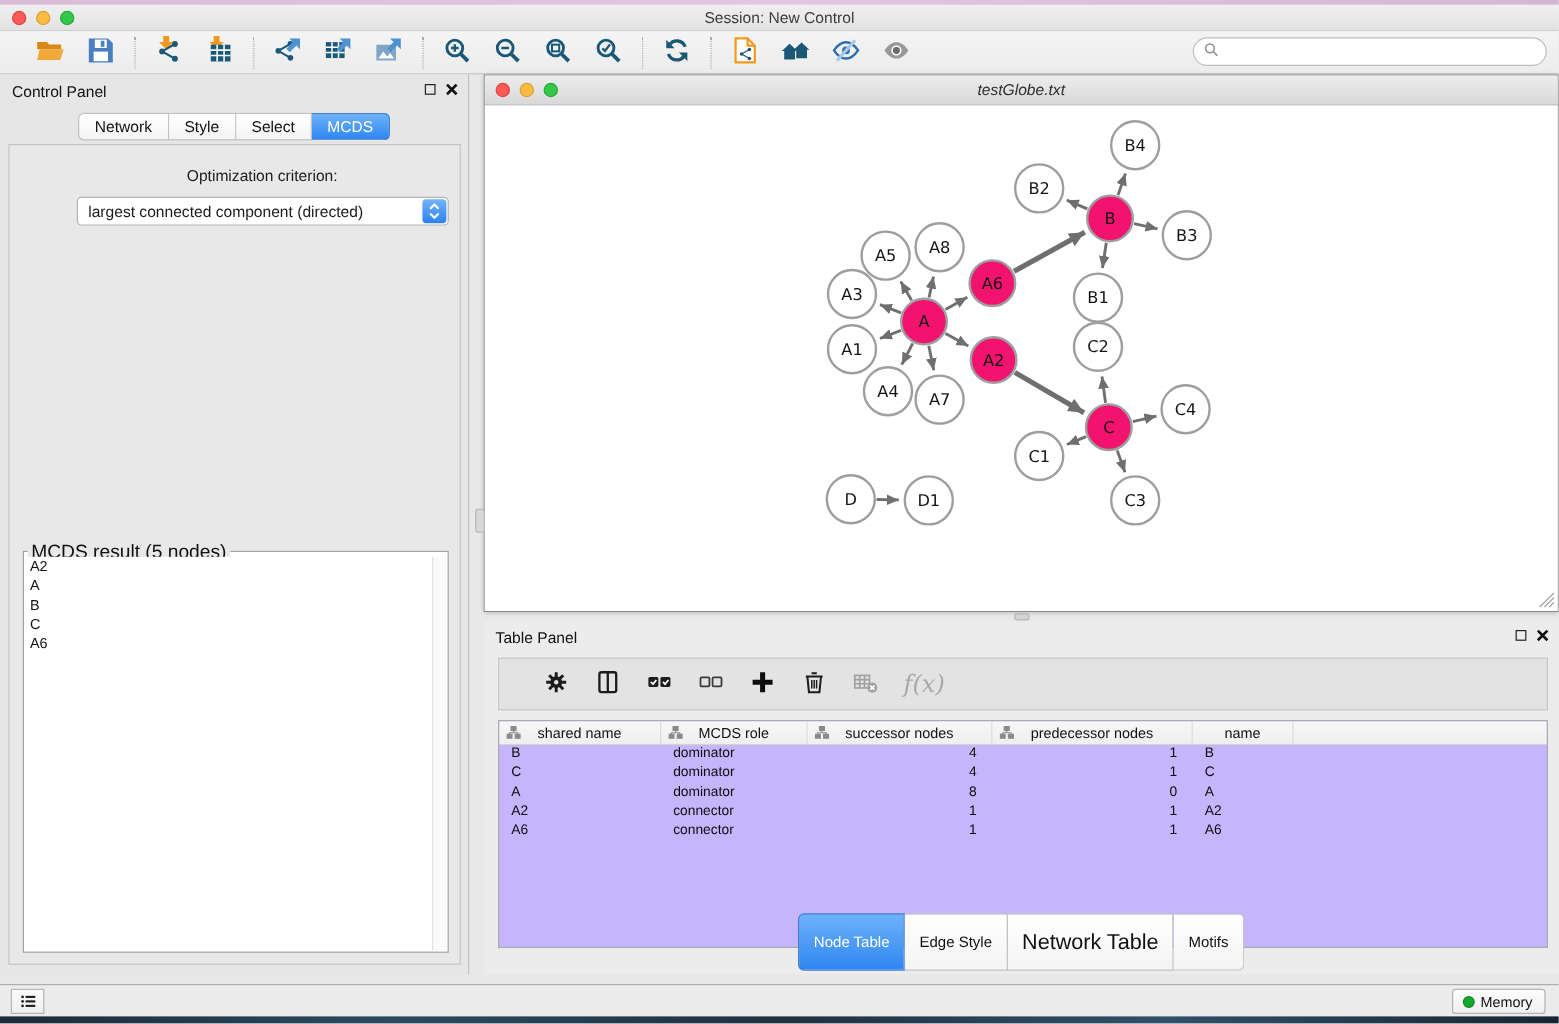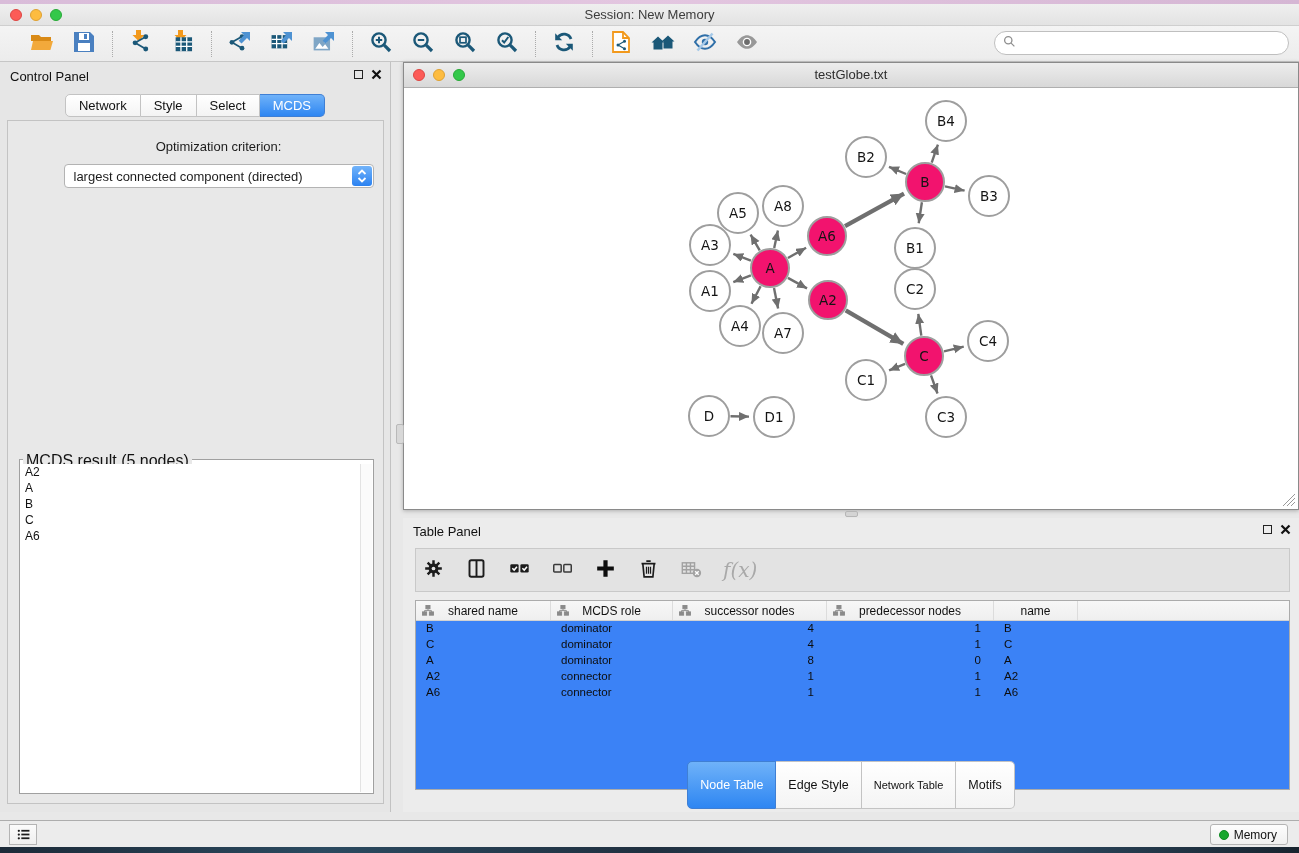--- a/index.html
+++ b/index.html
@@ -48,36 +48,36 @@
   .push-btn { padding:3px 15px; font-size:13px; background:linear-gradient(#FFFFFF,#F3F3F3); border:1px solid #B9B9B9; border-radius:4px; cursor:pointer; color:#111; }
 
   .result-fieldset { position:absolute; left:11px; top:338px; width:355px; height:335px; border:1px solid #A0A0A0; background:#fff; }
   .result-legend { position:absolute; top:-8px; left:3px; background:#E8E8E8; padding:0 3px; font-size:16px; color:#111; }
   .result-list { position:absolute; left:1px; top:4px; bottom:1px; right:13px; background:#fff; overflow:hidden; }
   .result-item { font-size:12px; padding:1px 4px; color:#111; cursor:default; }
   .result-scroll { position:absolute; right:1px; top:4px; bottom:1px; width:12px; background:#FBFBFB; border-left:1px solid #E3E3E3; }
 
   
   .net-window { position:absolute; left:403px; top:62px; width:896px; height:448px; border:1px solid #8A8A8A; background:#fff; box-shadow:0 1px 4px rgba(0,0,0,.25); }
-  .net-titlebar { position:relative; height:25px; background:linear-gradient(#EDEDED,#D8D8D8); border-bottom:1px solid #AFAFAF; }
+  .net-titlebar { position:relative; height:25px; background:linear-gradient(#EDEDED,#D8D8D8); border-bottom:1px solid #AFAFAF;font-style:italic; }
   .net-title { position:absolute; width:100%; text-align:center; top:4px; font-size:13px; color:#2e2e2e; }
   .net-canvas { position:absolute; left:0; top:25px; width:894px; height:421px; background:#fff; }
   .resize-grip { position:absolute; right:2px; bottom:2px; width:14px; height:14px; cursor:nwse-resize; }
 
   .v-thumb { position:absolute; left:396px; top:424px; width:8px; height:20px; background:#D8D8D8; border:1px solid #B9B9B9; border-radius:2px; }
   .h-thumb { position:absolute; left:845px; top:511px; width:13px; height:6px; background:#D4D4D4; border:1px solid #B6B6B6; border-radius:2px; }
 
   
   .table-panel { position:absolute; left:403px; top:518px; width:896px; height:294px; background:#ECECEC; }
-  .tp-toolbar { position:absolute; left:12px; top:30px; width:875px; height:44px; background:#E3E3E3; border:1px solid #C9C9C9; display:flex; align-items:center; gap:17px; padding-left:4px; }
+  .tp-toolbar { position:absolute; left:12px; top:30px; width:875px; height:44px; background:#E3E3E3; border:1px solid #C9C9C9; display:flex; align-items:center; gap:17px; padding-left:34px; }
   .tp-btn { width:26px; height:26px; border:none; background:transparent; display:flex; align-items:center; justify-content:center; cursor:pointer; }
   .tp-btn svg { width:21px; height:21px; }
   .fx-label { font-size:20px; font-style:italic; font-family:"DejaVu Serif","Liberation Serif",serif; color:#A9A9A9; margin-left:2px; cursor:default; }
 
-  .data-table { position:absolute; left:12px; top:82px; width:875px; height:190px; background:#3b82f6; border:1px solid #ABABAB; overflow:hidden; }
+  .data-table { position:absolute; left:12px; top:82px; width:875px; height:190px; background:#c4b5fd; border:1px solid #ABABAB; overflow:hidden; }
   .thead { display:flex; height:20px; background:linear-gradient(#F7F7F7,#EFEFEF); border-bottom:1px solid #D2D2D2; }
   .th { position:relative; display:flex; align-items:center; justify-content:center; font-size:12px; color:#111; border-right:1px solid #DCDCDC; }
   .th .tree-ic { position:absolute; left:6px; top:4px; }
   .trow { display:flex; height:16px; cursor:default; }
   .td { font-size:11.5px; color:#0d0d0d; padding:1px 10px 0; white-space:nowrap; overflow:hidden; }
   .td.num { text-align:right; padding-right:13px; }
 
   .bottom-tabs { position:absolute; left:0; bottom:3px; width:100%; display:flex; justify-content:center; }
 
   
@@ -91,21 +91,21 @@
 </head>
 <body>
 
 <div class="desktop-edge-top"></div>
 <div class="titlebar">
   <div class="traffic" style="left:10px;">
     <span class="tl red"></span>
     <span class="tl yellow"></span>
     <span class="tl green"></span>
   </div>
-  <div class="title-text">Session: New Memory</div>
+  <div class="title-text">Session: New Control</div>
 </div>
 
 <div class="toolbar">
   <div id="main-toolbar-groups" style="display:flex;align-items:center;">
       <div class="tb-group">
         <button class="tb-btn">
           <span><svg viewBox="0 0 24 24">
               <path fill="#D98A16" d="M1 5h8l2 2h10v4H1z"></path>
               <path fill="#F2A93B" d="M1 20l2-9h20l-2.6 9z"></path>
             </svg></span>
@@ -599,21 +599,21 @@
           <div class="td" style="width: 122px;">connector</div>
           <div class="td num" style="width: 154px;">1</div>
           <div class="td num" style="width: 167px;">1</div>
           <div class="td" style="width: 84px;">A6</div>
         </div>
       </div>
   </div>
   <div class="bottom-tabs seg-row" id="table-tabs">
       <button class="seg active" style="font-size: 12.5px; padding: 2px 12px;">Node Table</button>
       <button class="seg" style="font-size: 12.5px; padding: 2px 12px;">Edge Style</button>
-      <button class="seg" style="font-size: 11px; padding: 2px 12px;">Network Table</button>
+      <button class="seg" style="font-size: 18px; padding: 2px 12px;">Network Table</button>
       <button class="seg" style="font-size: 12.5px; padding: 16px 12px;">Motifs</button>
     </div>
 </div>
 
 <div class="status-bar">
   <button class="list-btn">
     <svg viewBox="0 0 24 24">
         <g fill="#1c1c1c">
           <circle cx="4.5" cy="6" r="1.8"></circle>
           <circle cx="4.5" cy="12" r="1.8"></circle>

